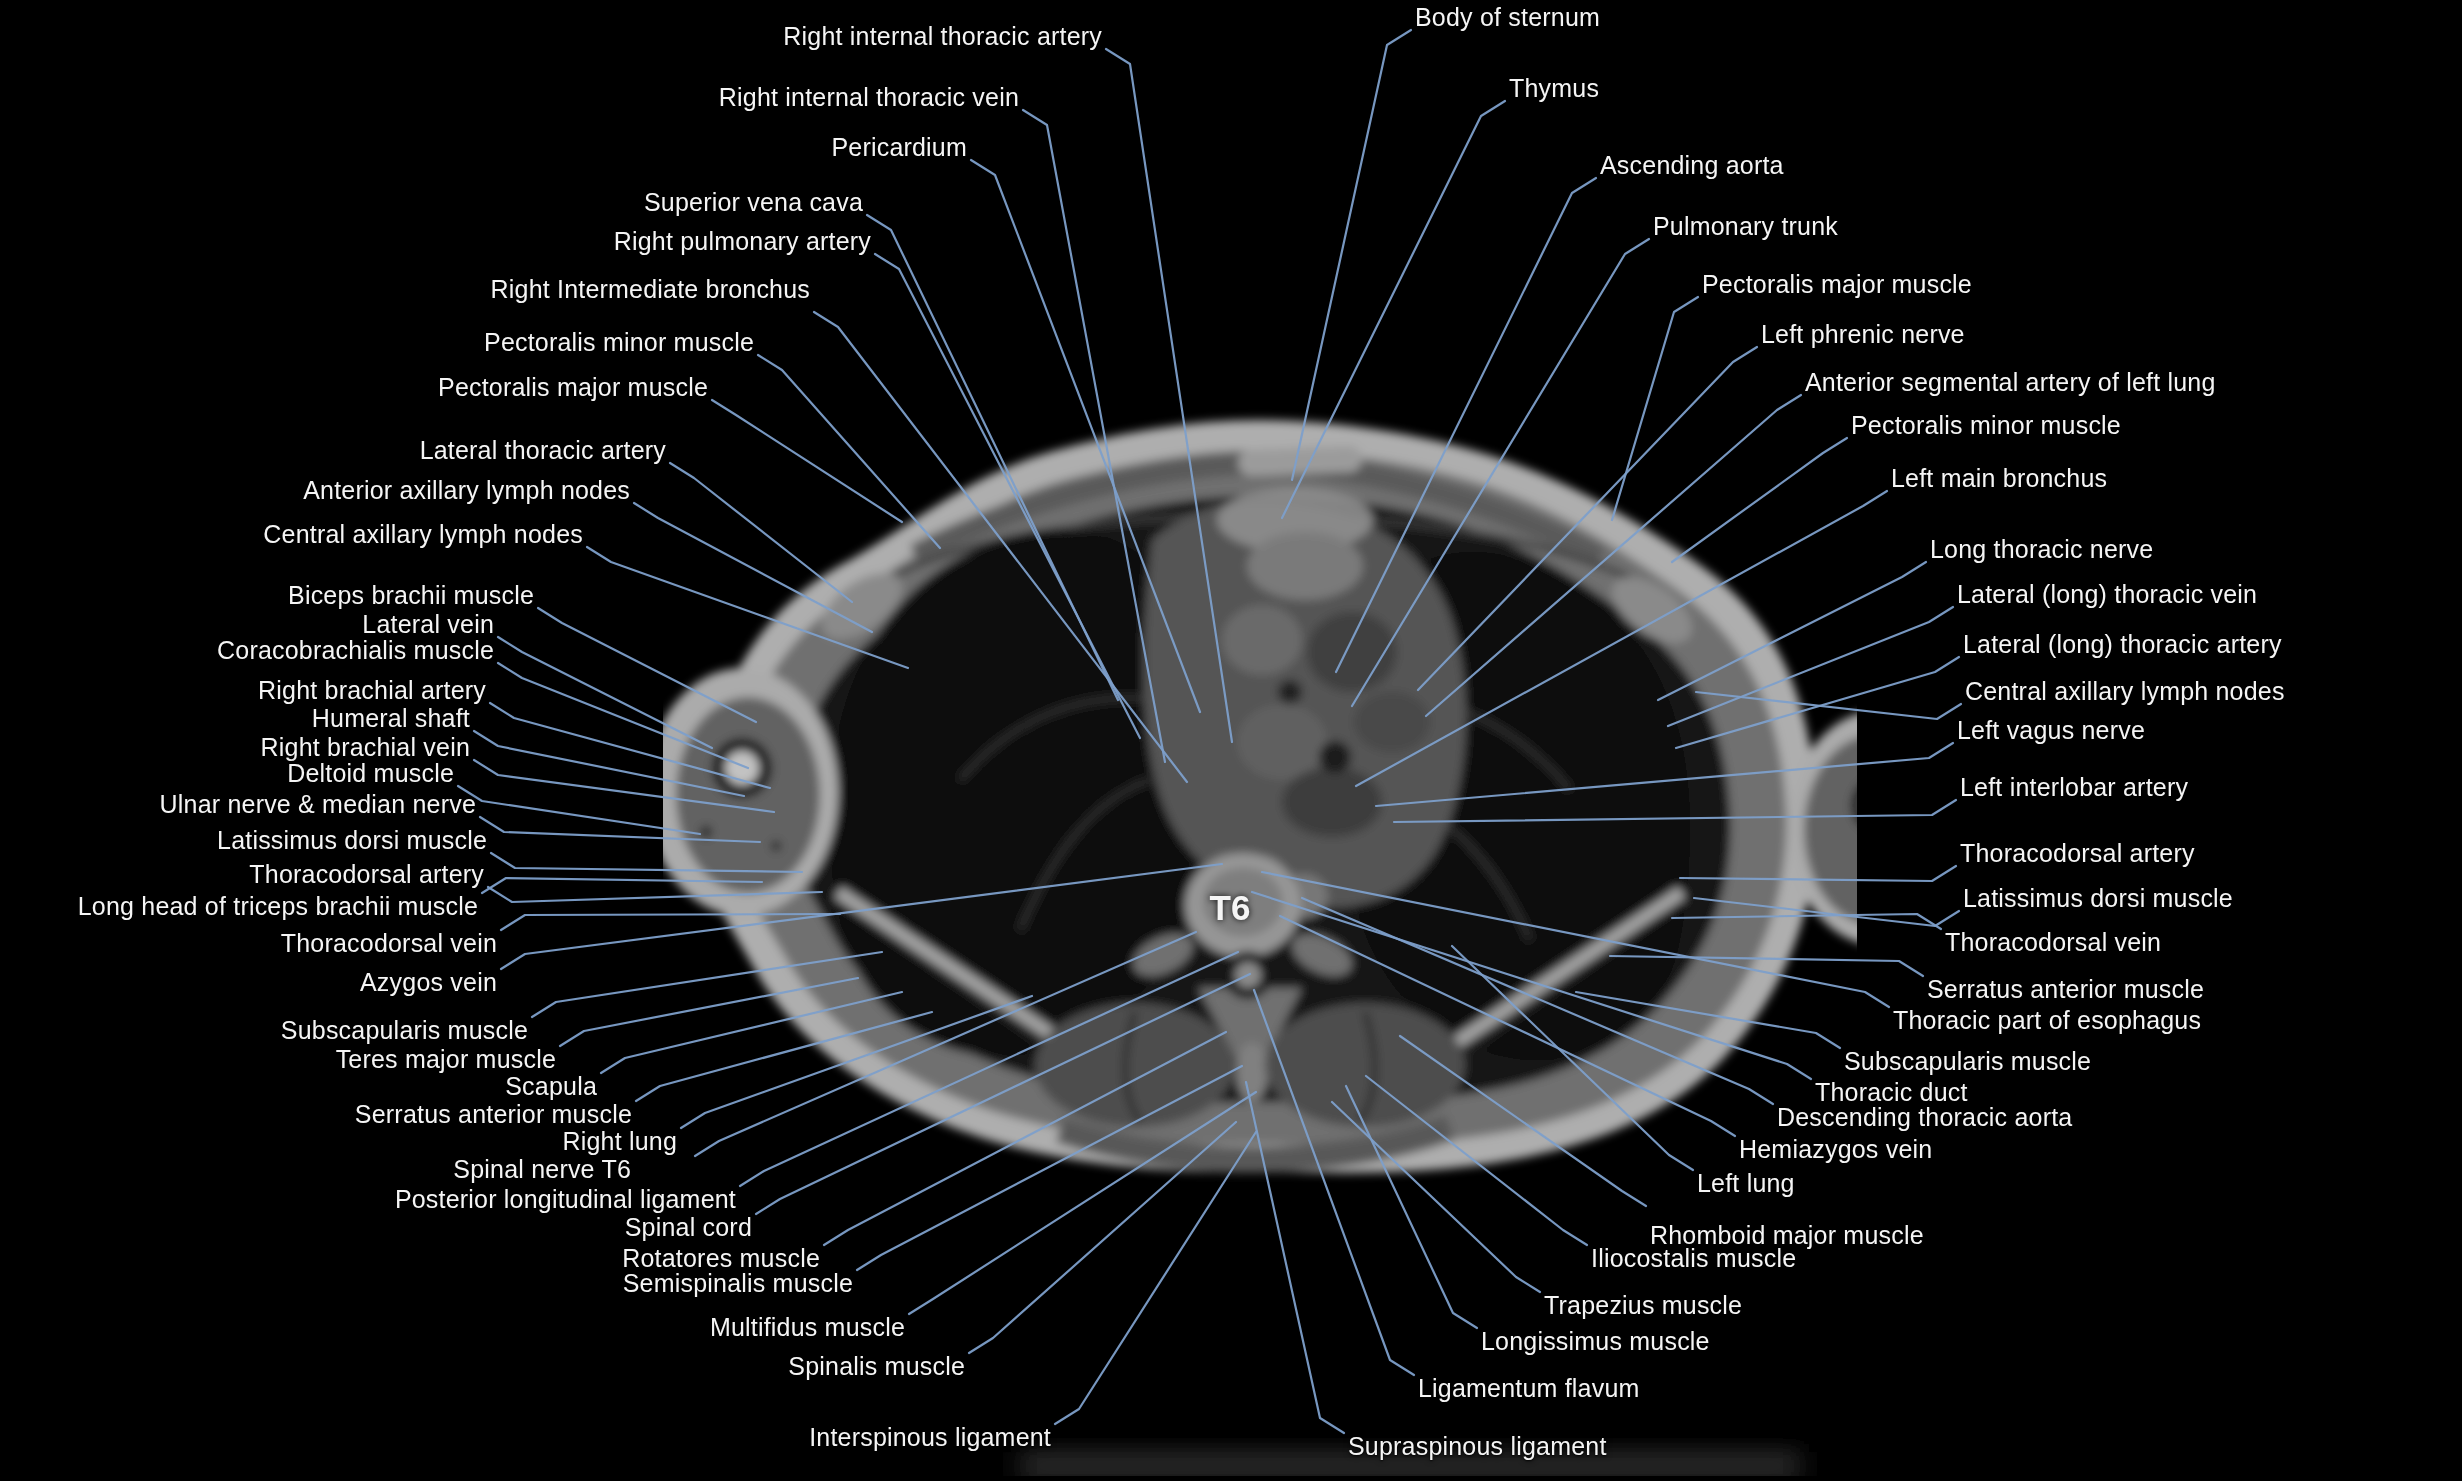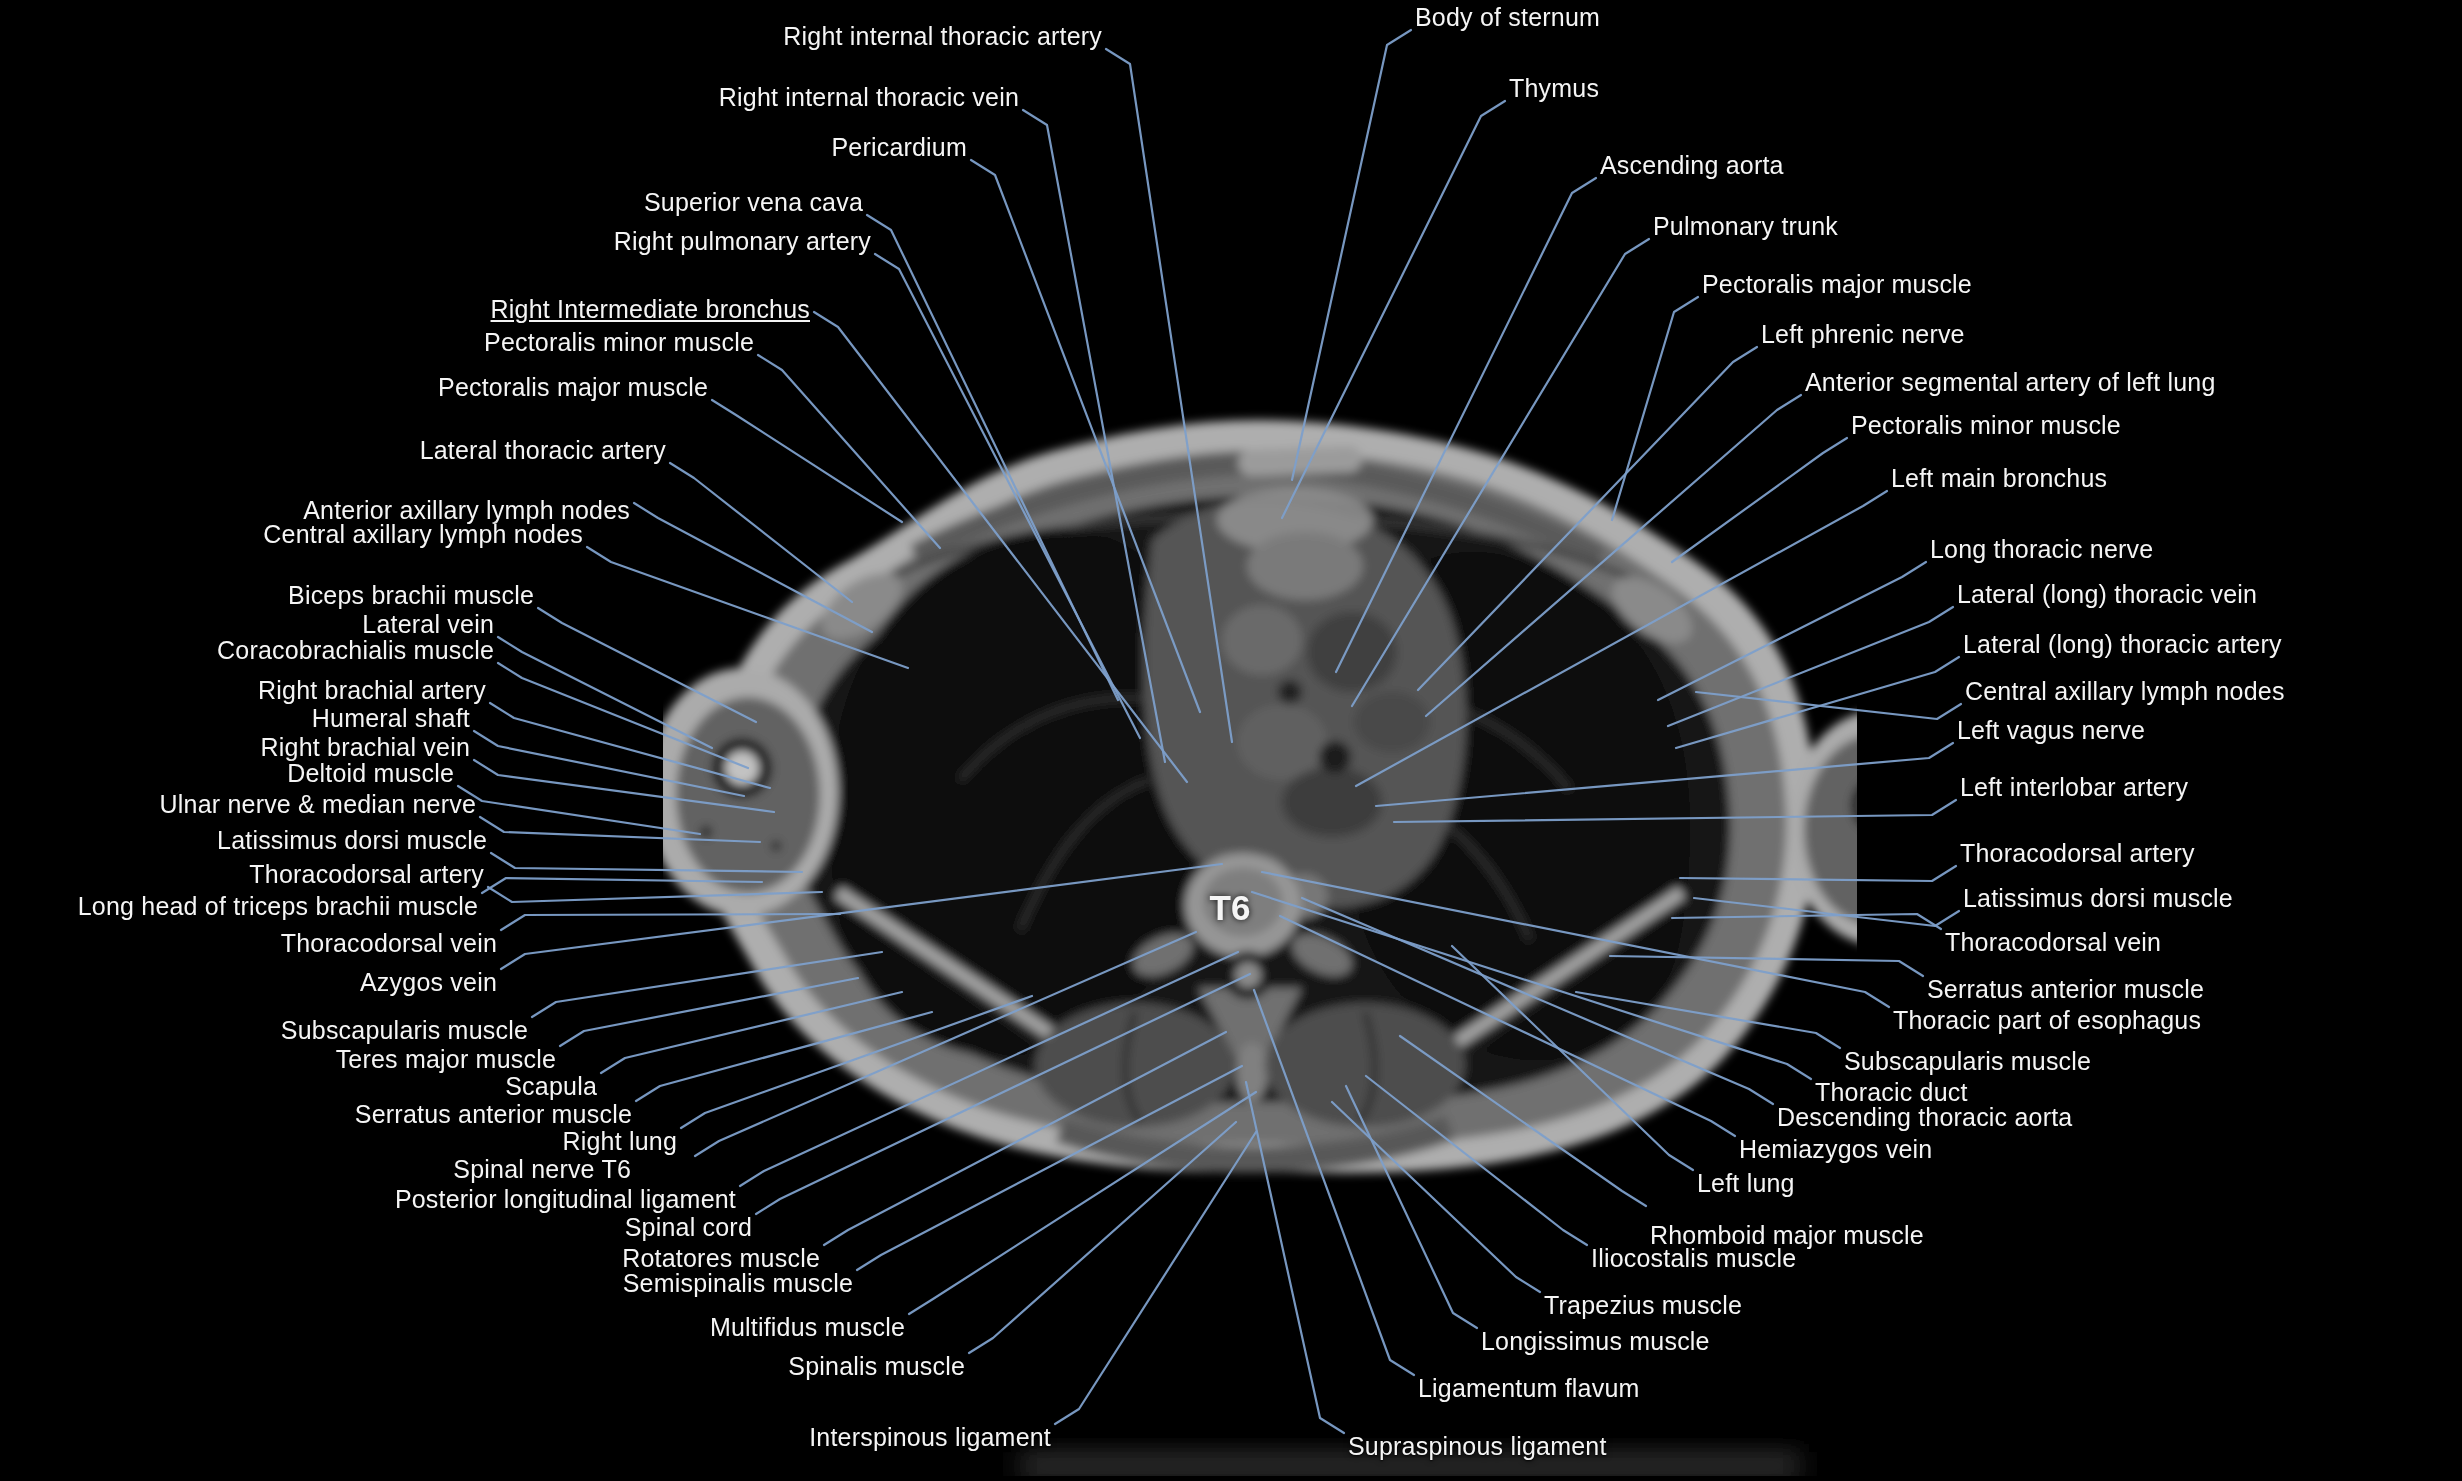--- a/index.html
+++ b/index.html
@@ -200,25 +200,25 @@
       <polyline points="1344,1433 1320,1418 1246,1082" class="leader"></polyline>
     </svg>
 
   <div id="labels-layer">
     <div id="vertebra-label" style="left: 1230px; top: 908px;">T6</div>
   <div class="label left" style="right: 1360px; top: 22px;">Right internal thoracic artery</div>
       <div class="label left" style="right: 1443px; top: 83px;">Right internal thoracic vein</div>
       <div class="label left" style="right: 1495px; top: 133px;">Pericardium</div>
       <div class="label left" style="right: 1599px; top: 188px;">Superior vena cava</div>
       <div class="label left" style="right: 1591px; top: 227px;">Right pulmonary artery</div>
-      <div class="label left" style="right: 1652px; top: 295px; text-decoration: underline;">Right Intermediate bronchus</div>
+      <div class="label left" style="right: 1652px; top: 275px;">Right Intermediate bronchus</div>
       <div class="label left" style="right: 1708px; top: 328px;">Pectoralis minor muscle</div>
       <div class="label left" style="right: 1754px; top: 373px;">Pectoralis major muscle</div>
       <div class="label left" style="right: 1796px; top: 436px;">Lateral thoracic artery</div>
-      <div class="label left" style="right: 1832px; top: 476px; margin-top: 20px;">Anterior axillary lymph nodes</div>
+      <div class="label left" style="right: 1832px; top: 476px;">Anterior axillary lymph nodes</div>
       <div class="label left" style="right: 1879px; top: 520px;">Central axillary lymph nodes</div>
       <div class="label left" style="right: 1928px; top: 581px;">Biceps brachii muscle</div>
       <div class="label left" style="right: 1968px; top: 610px;">Lateral vein</div>
       <div class="label left" style="right: 1968px; top: 636px; text-align: center;">Coracobrachialis muscle</div>
       <div class="label left" style="right: 1976px; top: 676px;">Right brachial artery</div>
       <div class="label left" style="right: 1992px; top: 704px;">Humeral shaft</div>
       <div class="label left" style="right: 1992px; top: 733px;">Right brachial vein</div>
       <div class="label left" style="right: 2008px; top: 759px;">Deltoid muscle</div>
       <div class="label left" style="right: 1986px; top: 790px;">Ulnar nerve &amp; median nerve</div>
       <div class="label left" style="right: 1975px; top: 826px;">Latissimus dorsi muscle</div>

